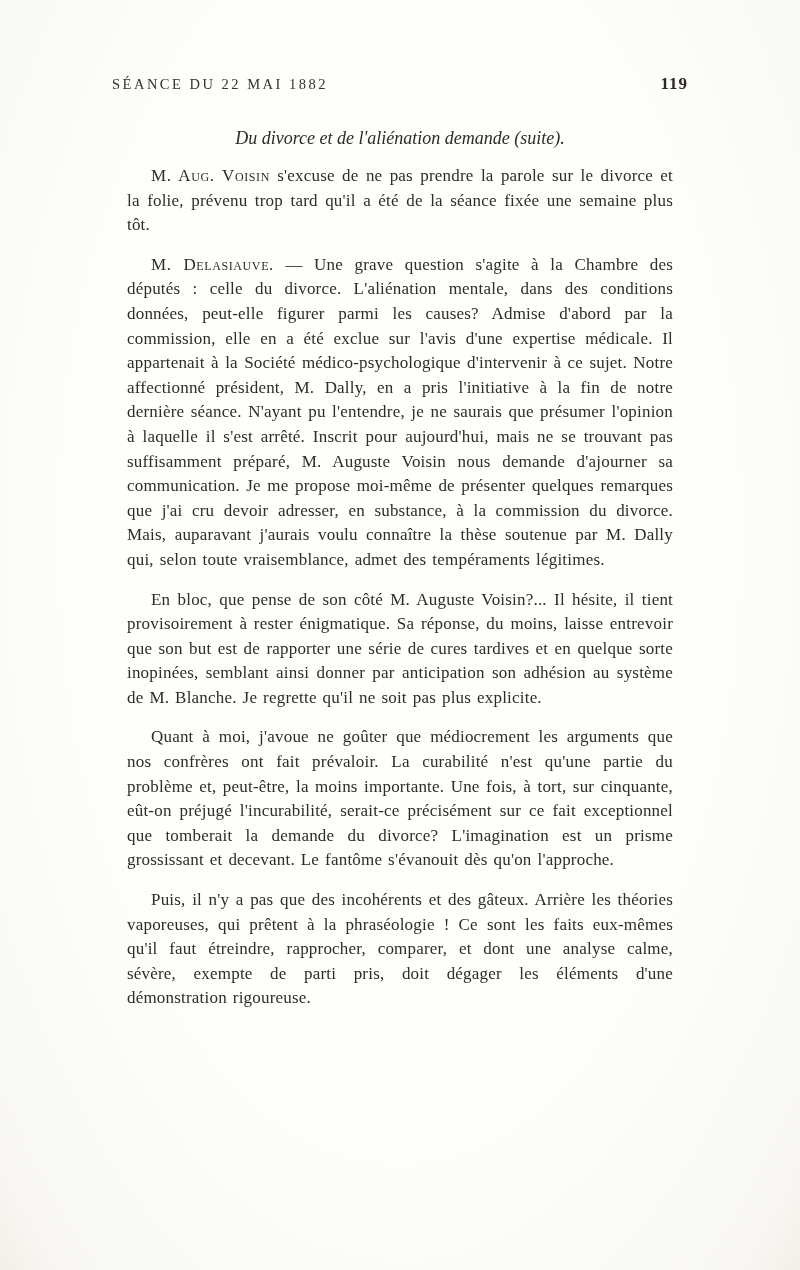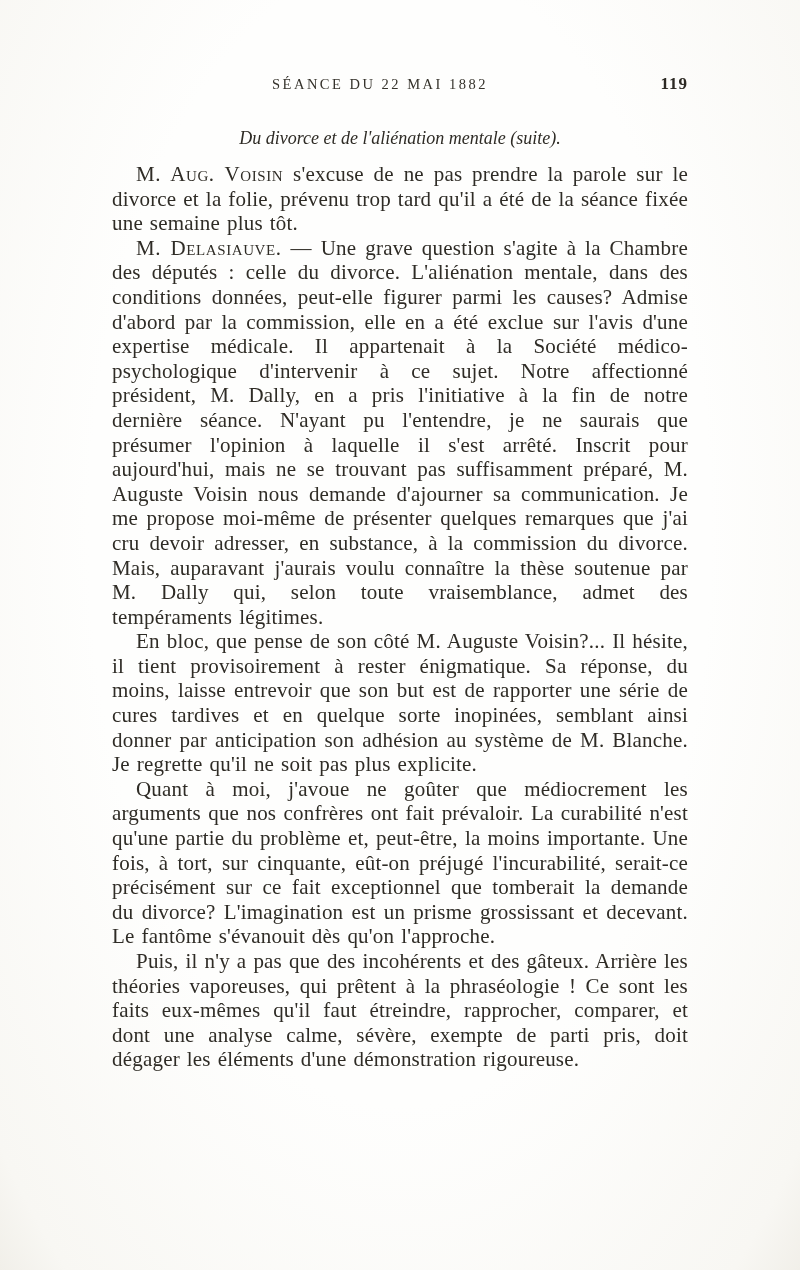--- a/index.html
+++ b/index.html
@@ -18,21 +18,20 @@
     width: 800px;
     height: 1270px;
     box-sizing: border-box;
     padding: 76px 112px 0 112px;
     background: radial-gradient(ellipse at 50% 42%, #fefefd 55%, #f8f7f3 92%, #f1efe9 100%);
     color: #2f2c26;
   }
   .running-head {
     position: relative;
     height: 22px;
-    text-align: center;
     font-size: 14.5px;
     letter-spacing: 2.5px;
     color: #35322b;
   }
   .head-title {
     display: inline-block;
     padding-right: 40px; 
   }
   .page-number {
     position: absolute;
@@ -45,45 +44,45 @@
   }
   .article-title {
     margin: 30px 0 13px 0;
     text-align: center;
     font-style: italic;
     font-weight: 400;
     font-size: 18px;
     color: #2e2b25;
   }
   .body-text p {
-    margin: 0;
+    margin: 15px;
     text-indent: 24px;
     text-align: justify;
-    font-size: 21px;
+    font-size: 17px;
     line-height: 24.6px;
     letter-spacing: 0.2px;
     word-spacing: 1.5px;
     color: #2f2c26;
   }
   .smallcaps {
     font-variant: small-caps;
     letter-spacing: 0.6px;
   }
 </style>
 </head>
 <body>
 
 <div class="page">
 
   <header class="running-head">
     <span class="head-title">SÉANCE DU 22 MAI 1882</span>
     <span class="page-number">119</span>
   </header>
 
-  <h1 class="article-title">Du divorce et de l'aliénation mentale (suite).</h1>
+  <h1 class="article-title">Du divorce et de l'aliénation demande (suite).</h1>
 
   <div class="body-text">
 
     <p><span class="smallcaps">M. Aug. Voisin</span><span> s'excuse de ne pas prendre la parole sur le divorce et la folie, prévenu trop tard qu'il a été de la séance fixée une semaine plus tôt.</span></p>
 
     <p><span class="smallcaps">M. Delasiauve.</span><span> — Une grave question s'agite à la Chambre des députés : celle du divorce. L'aliénation mentale, dans des conditions données, peut-elle figurer parmi les causes? Admise d'abord par la commission, elle en a été exclue sur l'avis d'une expertise médicale. Il appartenait à la Société médico-psychologique d'intervenir à ce sujet. Notre affectionné président, M. Dally, en a pris l'initiative à la fin de notre dernière séance. N'ayant pu l'entendre, je ne saurais que présumer l'opinion à laquelle il s'est arrêté. Inscrit pour aujourd'hui, mais ne se trouvant pas suffisamment préparé, M. Auguste Voisin nous demande d'ajourner sa communication. Je me propose moi-même de présenter quelques remarques que j'ai cru devoir adresser, en substance, à la commission du divorce. Mais, auparavant j'aurais voulu connaître la thèse soutenue par M. Dally qui, selon toute vraisemblance, admet des tempéraments légitimes.</span></p>
 
     <p><span>En bloc, que pense de son côté M. Auguste Voisin?... Il hésite, il tient provisoirement à rester énigmatique. Sa réponse, du moins, laisse entrevoir que son but est de rapporter une série de cures tardives et en quelque sorte inopinées, semblant ainsi donner par anticipation son adhésion au système de M. Blanche. Je regrette qu'il ne soit pas plus explicite.</span></p>
 
     <p><span>Quant à moi, j'avoue ne goûter que médiocrement les arguments que nos confrères ont fait prévaloir. La curabilité n'est qu'une partie du problème et, peut-être, la moins importante. Une fois, à tort, sur cinquante, eût-on préjugé l'incurabilité, serait-ce précisément sur ce fait exceptionnel que tomberait la demande du divorce? L'imagination est un prisme grossissant et decevant. Le fantôme s'évanouit dès qu'on l'approche.</span></p>

